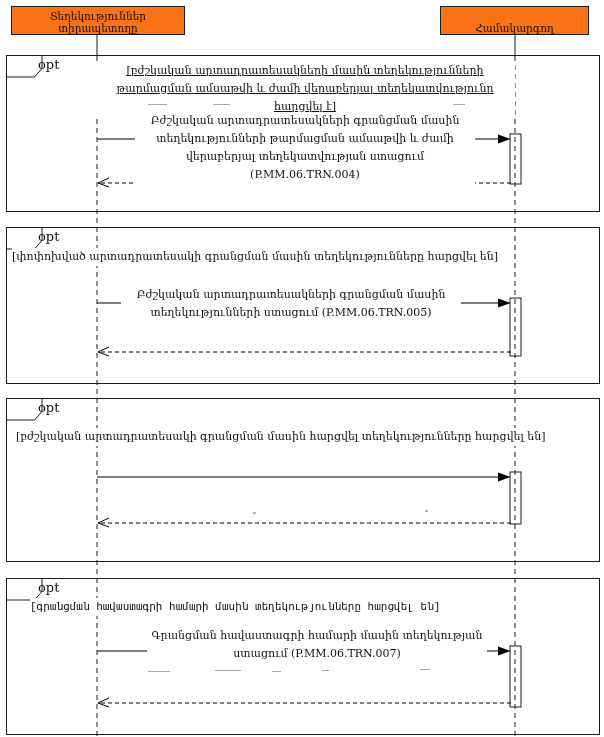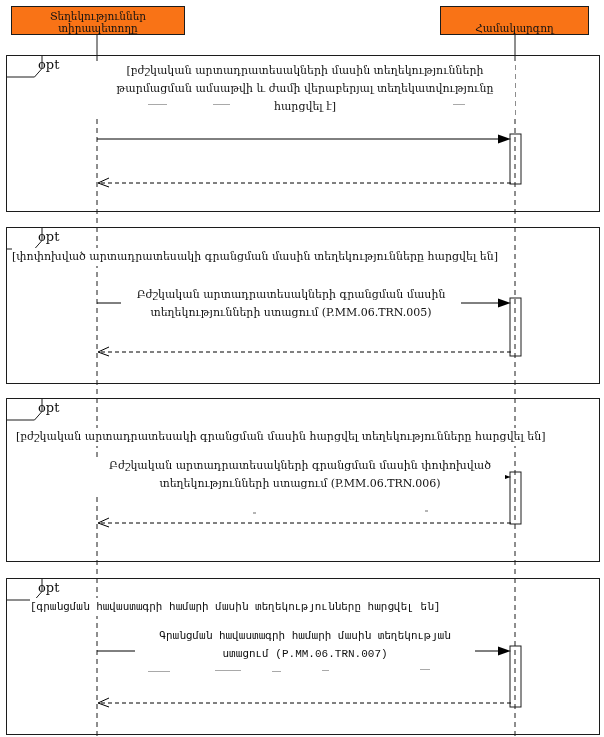--- a/index.html
+++ b/index.html
@@ -79,52 +79,52 @@
   <div class="actor" style="left:440px;top:6px;width:147px;height:27px;">
     <span>Համակարգող</span>
   </div>
 
   <div class="frag" style="left:6px;top:55px;width:592px;height:155px;">
     <svg class="opt-tab" viewBox="0 0 38 23">
       <path d="M0.5,0.5 H36 V13.5 L28.5,22 H0.5 Z" fill="#fff" stroke="#1c1c1c"></path>
     </svg>
     <span class="opt-label">opt</span>
   </div>
-  <div class="txt center" style="left:95px;top:62px;width:420px;">[բժշկական արտադրատեսակների մասին տեղեկությունների թարմացման ամսաթվի և ժամի վերաբերյալ տեղեկատվությունը հարցվել է]</div>
+  <div class="txt center" style="left:95px;top:62px;width:420px;text-decoration:underline;">[բժշկական արտադրատեսակների մասին տեղեկությունների թարմացման ամսաթվի և ժամի վերաբերյալ տեղեկատվությունը հարցվել է]</div>
   <div class="ghost" style="left:148px;top:104px;width:19px;"></div>
   <div class="ghost" style="left:213px;top:104px;width:17px;"></div>
   <div class="ghost" style="left:453px;top:104px;width:12px;"></div>
+  <div class="txt center" style="left:135px;top:112px;width:340px;">Բժշկական արտադրատեսակների գրանցման մասին տեղեկությունների թարմացման ամսաթվի և ժամի վերաբերյալ տեղեկատվության ստացում (P.MM.06.TRN.004)</div>
 
   <div class="frag" style="left:6px;top:227px;width:592px;height:155px;">
     <svg class="opt-tab" viewBox="0 0 38 23">
       <path d="M0.5,0.5 H36 V13.5 L28.5,22 H0.5 Z" fill="#fff" stroke="#1c1c1c"></path>
     </svg>
     <span class="opt-label">opt</span>
   </div>
   <div class="txt nowrap" style="left:12px;top:248px;">[փոփոխված արտադրատեսակի գրանցման մասին տեղեկությունները հարցվել են]</div>
   <div class="txt center" style="left:121px;top:286px;width:340px;">Բժշկական արտադրատեսակների գրանցման մասին տեղեկությունների ստացում (P.MM.06.TRN.005)</div>
 
   <div class="frag" style="left:6px;top:398px;width:592px;height:162px;">
     <svg class="opt-tab" viewBox="0 0 38 23">
       <path d="M0.5,0.5 H36 V13.5 L28.5,22 H0.5 Z" fill="#fff" stroke="#1c1c1c"></path>
     </svg>
     <span class="opt-label">opt</span>
   </div>
   <div class="txt nowrap" style="left:16px;top:428px;">[բժշկական արտադրատեսակի գրանցման մասին հարցվել տեղեկությունները հարցվել են]</div>
-  <div class="txt center" style="left:95px;top:457px;width:410px;">Բժշկական արտադրատեսակների գրանցման մասին փոփոխված տեղեկությունների ստացում (P.MM.06.TRN.006)</div>
   <div class="dot" style="left:253px;top:512px;"></div>
   <div class="dot" style="left:425px;top:510px;"></div>
 
   <div class="frag" style="left:6px;top:578px;width:592px;height:155px;">
     <svg class="opt-tab" viewBox="0 0 38 23">
       <path d="M0.5,0.5 H36 V13.5 L28.5,22 H0.5 Z" fill="#fff" stroke="#1c1c1c"></path>
     </svg>
     <span class="opt-label">opt</span>
   </div>
   <div class="txt nowrap" style="left:30px;top:598px;font-family:Liberation Mono, monospace;">[գրանցման հավաստագրի համարի մասին տեղեկությունները հարցվել են]</div>
-  <div class="txt center" style="left:135px;top:627px;width:340px;font-family:Liberation Mono, monospace;">Գրանցման հավաստագրի համարի մասին տեղեկության ստացում (P.MM.06.TRN.007)</div>
+  <div class="txt center" style="left:147px;top:627px;width:340px;">Գրանցման հավաստագրի համարի մասին տեղեկության ստացում (P.MM.06.TRN.007)</div>
   <div class="ghost" style="left:148px;top:671px;width:22px;"></div>
   <div class="ghost" style="left:215px;top:670px;width:26px;"></div>
   <div class="ghost" style="left:272px;top:671px;width:9px;"></div>
   <div class="ghost" style="left:322px;top:670px;width:7px;"></div>
   <div class="ghost" style="left:420px;top:669px;width:10px;"></div>
 
 </div>
 
 </body></html>

